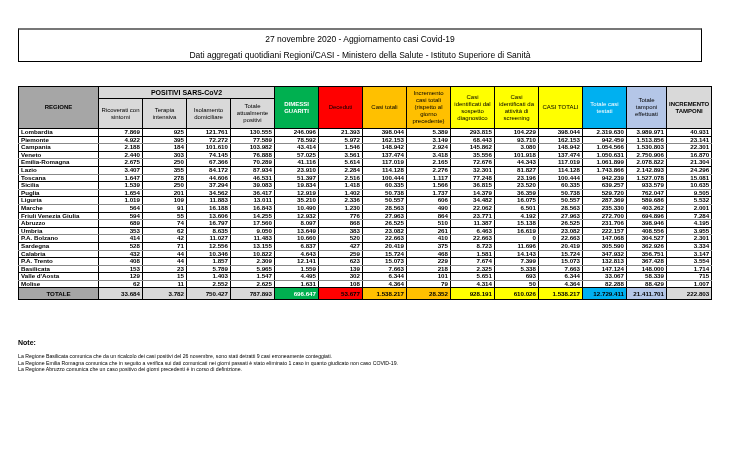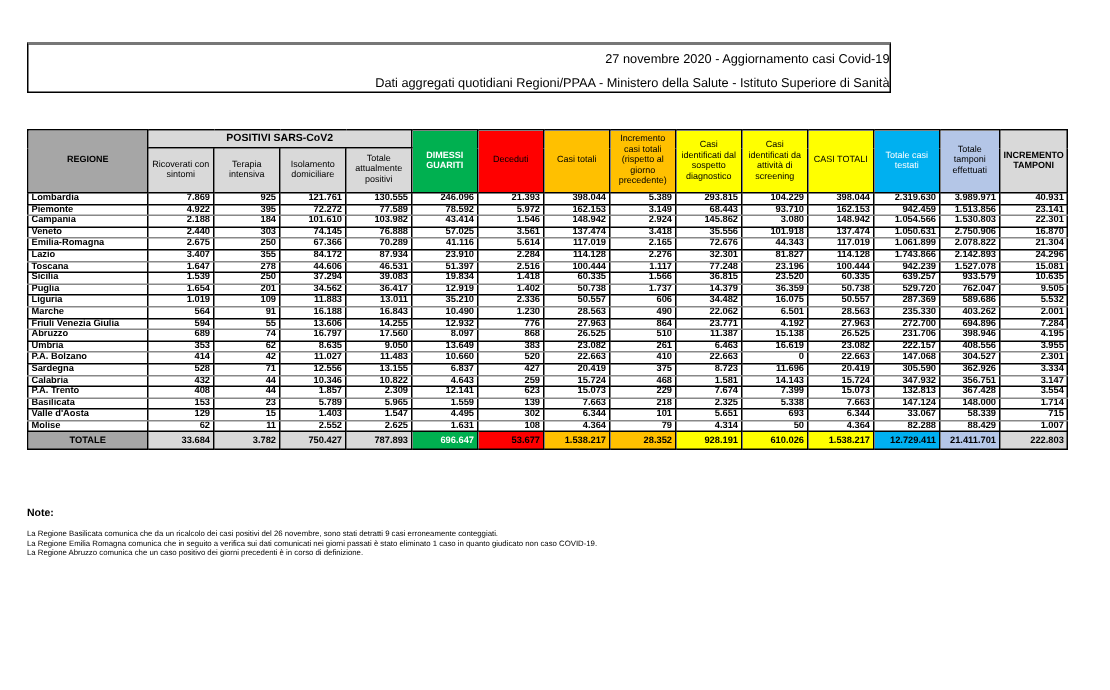--- a/index.html
+++ b/index.html
@@ -1,17 +1,17 @@
 <!DOCTYPE html>
 <html><head>
 <meta charset="utf-8">
 <style>
   html, body { margin:0; padding:0; background:#ffffff; }
   body { width:740px; height:460px; position:relative; font-family:"Liberation Sans", sans-serif; color:#000; overflow:hidden; }
-  .title-box { position:absolute; left:18px; top:28px; width:576px; height:34px; border:1px solid #000; border-top:2px solid #777; box-sizing:border-box; text-align:right; }
+  .title-box { position:absolute; left:18px; top:28px; width:684px; height:34px; border:1px solid #000; border-top:2px solid #777; box-sizing:border-box; text-align:center; }
   .title-box .t1 { font-size:8.5px; margin-top:4px; line-height:11px; }
   .title-box .t2 { font-size:8.5px; margin-top:5px; line-height:11px; }
   table.data { position:absolute; left:18px; top:86px; border-collapse:collapse; table-layout:fixed; font-size:6.2px; }
   table.data td, table.data th { border:1px solid #000; padding:0 2px; overflow:hidden; white-space:nowrap; }
   table.data th { font-weight:normal; text-align:center; white-space:normal; line-height:7px; font-size:6px; }
   table.data td { height:6.6px; line-height:6.6px; text-align:right; font-weight:bold; }
   table.data td.reg { text-align:left; }
   tr.data-row:nth-child(even) td { border-bottom-color:#888; }
   .h-region { background:#a6a6a6; font-weight:bold !important; }
   .h-pos { background:#d9d9d9; font-weight:bold !important; font-size:7px !important; }
@@ -33,21 +33,21 @@
   .tc-blue { background:#00b0f0; }
   .tc-lblue { background:#b4c6e7; }
   .notes { position:absolute; left:18px; top:340px; width:680px; font-size:5.2px; line-height:6.3px; }
   .notes .nh { font-weight:bold; font-size:7px; margin-bottom:7px; }
 </style>
 </head>
 <body>
 
 <div class="title-box">
   <div class="t1">27 novembre 2020 - Aggiornamento casi Covid-19</div>
-  <div class="t2">Dati aggregati quotidiani Regioni/PPAA - Ministero della Salute - Istituto Superiore di Sanità</div>
+  <div class="t2">Dati aggregati quotidiani Regioni/CASI - Ministero della Salute - Istituto Superiore di Sanità</div>
 </div>
 
 <table class="data">
   <colgroup>
     <col style="width:80px">
       <col style="width:44px">
       <col style="width:44px">
       <col style="width:44px">
       <col style="width:44px">
     <col style="width:44px">

